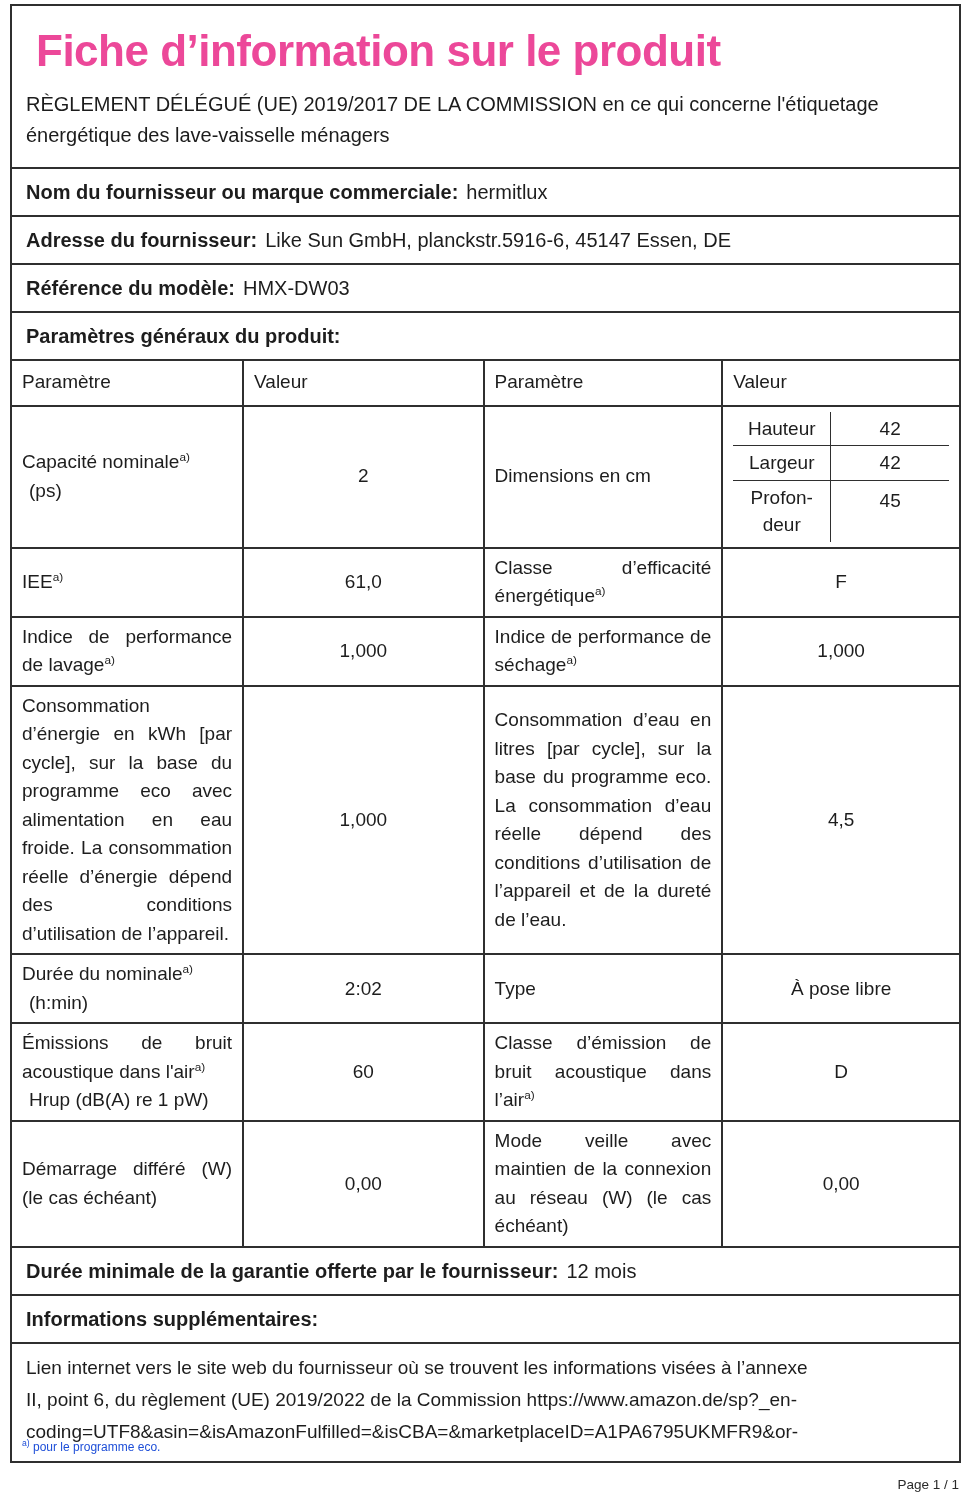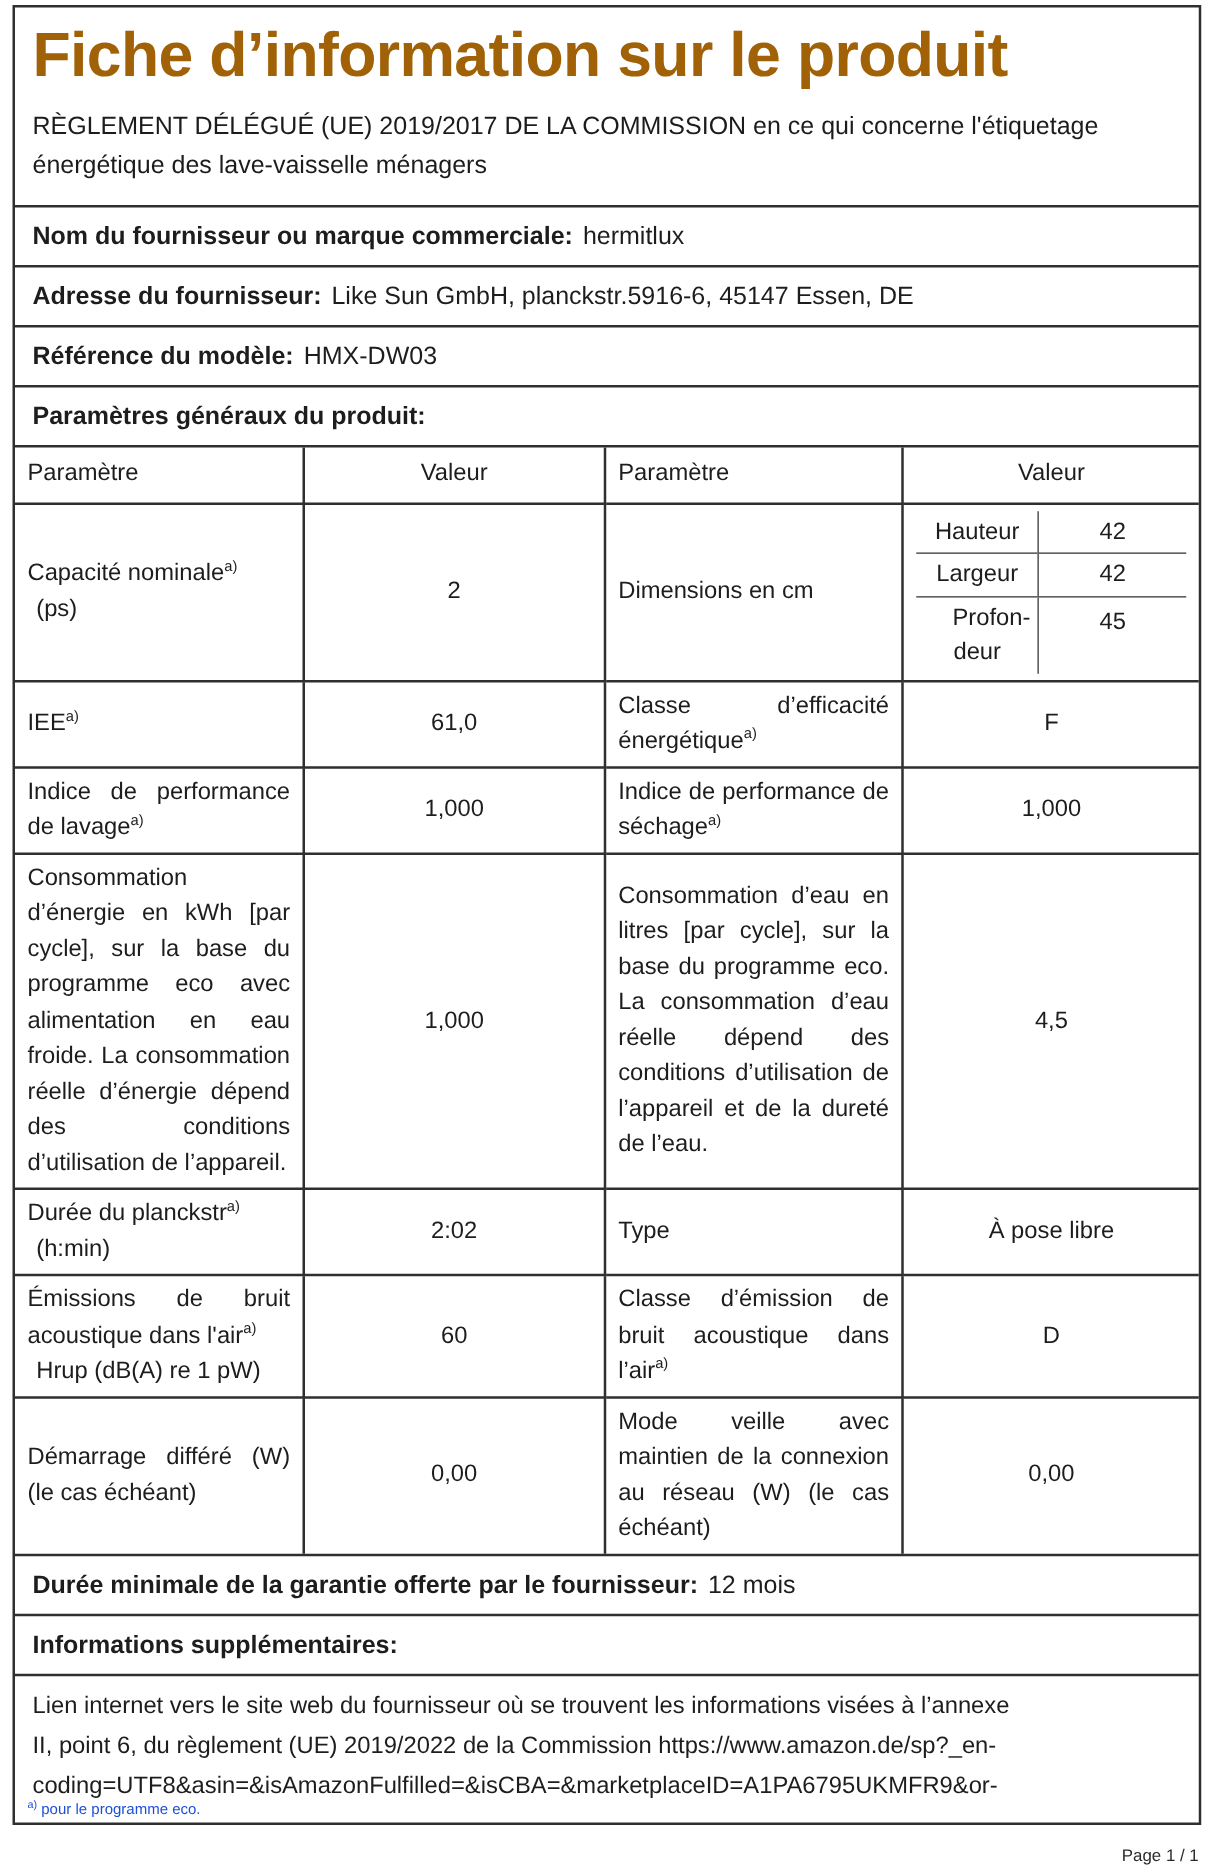--- a/index.html
+++ b/index.html
@@ -7,22 +7,22 @@
     width:971px;height:1500px;position:relative;background:#ffffff;
     font-family:"Liberation Sans", sans-serif;color:#1d1d1d;
     -webkit-font-smoothing:antialiased;
   }
   .doc{
     position:absolute;left:10px;top:4px;width:947px;
     border:2px solid #2f2f2f;background:#fff;
   }
   .title-block{padding:10px 14px 14px 14px;}
   .doc-title{
-    margin:0;font-size:50px;font-weight:bold;letter-spacing:-0.5px;
-    color:#a16207;line-height:1.15;
+    margin:10px;font-size:44px;font-weight:bold;letter-spacing:-0.5px;
+    color:#ec4899;line-height:1.15;
   }
   .subtitle{
     margin:12px 0 2px 0;font-size:20px;line-height:1.55;color:#1c1c1c;
   }
   .row{
     border-top:2px solid #2f2f2f;padding:9px 14px;font-size:20px;line-height:1.4;
   }
   .row .lbl{font-weight:bold;}
   .row .val{font-weight:normal;margin-left:8px;}
   .table-wrap{border-top:2px solid #2f2f2f;}
@@ -34,21 +34,21 @@
     border:2px solid #2f2f2f;padding:5px 10px;vertical-align:middle;line-height:1.5;
     overflow:hidden;
   }
   table.params td:first-child{border-left:none;}
   table.params td:last-child{border-right:none;}
   table.params tr:first-child td{border-top:none;}
   table.params tr:last-child td{border-bottom:none;}
   col.c1{width:24.4%;}col.c2{width:25.4%;}col.c3{width:25.2%;}col.c4{width:25%;}
   .hdr td{height:34px;padding:3px 10px;}
   .hcell{text-align:left;}
-  .hval{text-align:center;}
+  .hval{text-align:left;}
   .pcell{text-align:justify;}
   .vcell{text-align:center;}
   .rest-line{display:block;padding-left:7px;}
   sup{font-size:0.62em;line-height:0;}
   td.dimhost{padding:0;vertical-align:top;}
   table.dims{width:100%;border-collapse:collapse;table-layout:fixed;font-size:19px;}
   table.dims td{padding:3px 6px;text-align:center;vertical-align:middle;line-height:1.45;border:none;}
   table.dims td.dv{border-left:1.5px solid #2f2f2f;width:49%;}
   table.dims tr + tr td{border-top:1.5px solid #2f2f2f;}
   table.dims td.dvtop{vertical-align:top;padding-top:6px;}
@@ -120,21 +120,21 @@
                   <tr style="height:33px;">
             <td class="dl">Hauteur</td>
             <td class="dv">42</td>
           </tr>
           <tr style="height:33px;">
             <td class="dl">Largeur</td>
             <td class="dv">42</td>
           </tr>
           <tr style="height:56px;">
             <td class="dl">
-              <span style="display:block;text-align:right;">Profon-</span>
+              <span style="display:block;">Profon-</span>
               <span style="display:block;">deur</span>
             </td>
             <td class="dv dvtop">45</td>
           </tr>
         </tbody>
               </table>
       </td>
     </tr>
 
     <tr style="height:64px;">
@@ -161,21 +161,21 @@
 
     <tr style="height:233px;">
       <td class="pcell">Consommation d’énergie en kWh [par cycle], sur la base du programme eco avec alimentation en eau froide. La consommation réelle d’énergie dépend des conditions d’utilisation de l’appareil.</td>
       <td class="vcell">1,000</td>
       <td class="pcell">Consommation d’eau en litres [par cycle], sur la base du programme eco. La consommation d’eau réelle dépend des conditions d’utilisation de l’appareil et de la dureté de l’eau.</td>
       <td class="vcell">4,5</td>
     </tr>
 
     <tr style="height:62px;">
       <td class="pcell">
-        <span>Durée du planckstr</span><sup>a)</sup>
+        <span>Durée du nominale</span><sup>a)</sup>
         <span class="rest-line">(h:min)</span>
       </td>
       <td class="vcell">2:02</td>
       <td class="pcell">Type</td>
       <td class="vcell">À pose libre</td>
     </tr>
 
     <tr style="height:93px;">
       <td class="pcell">
         <span>Émissions de bruit acoustique dans l'air</span><sup>a)</sup>

